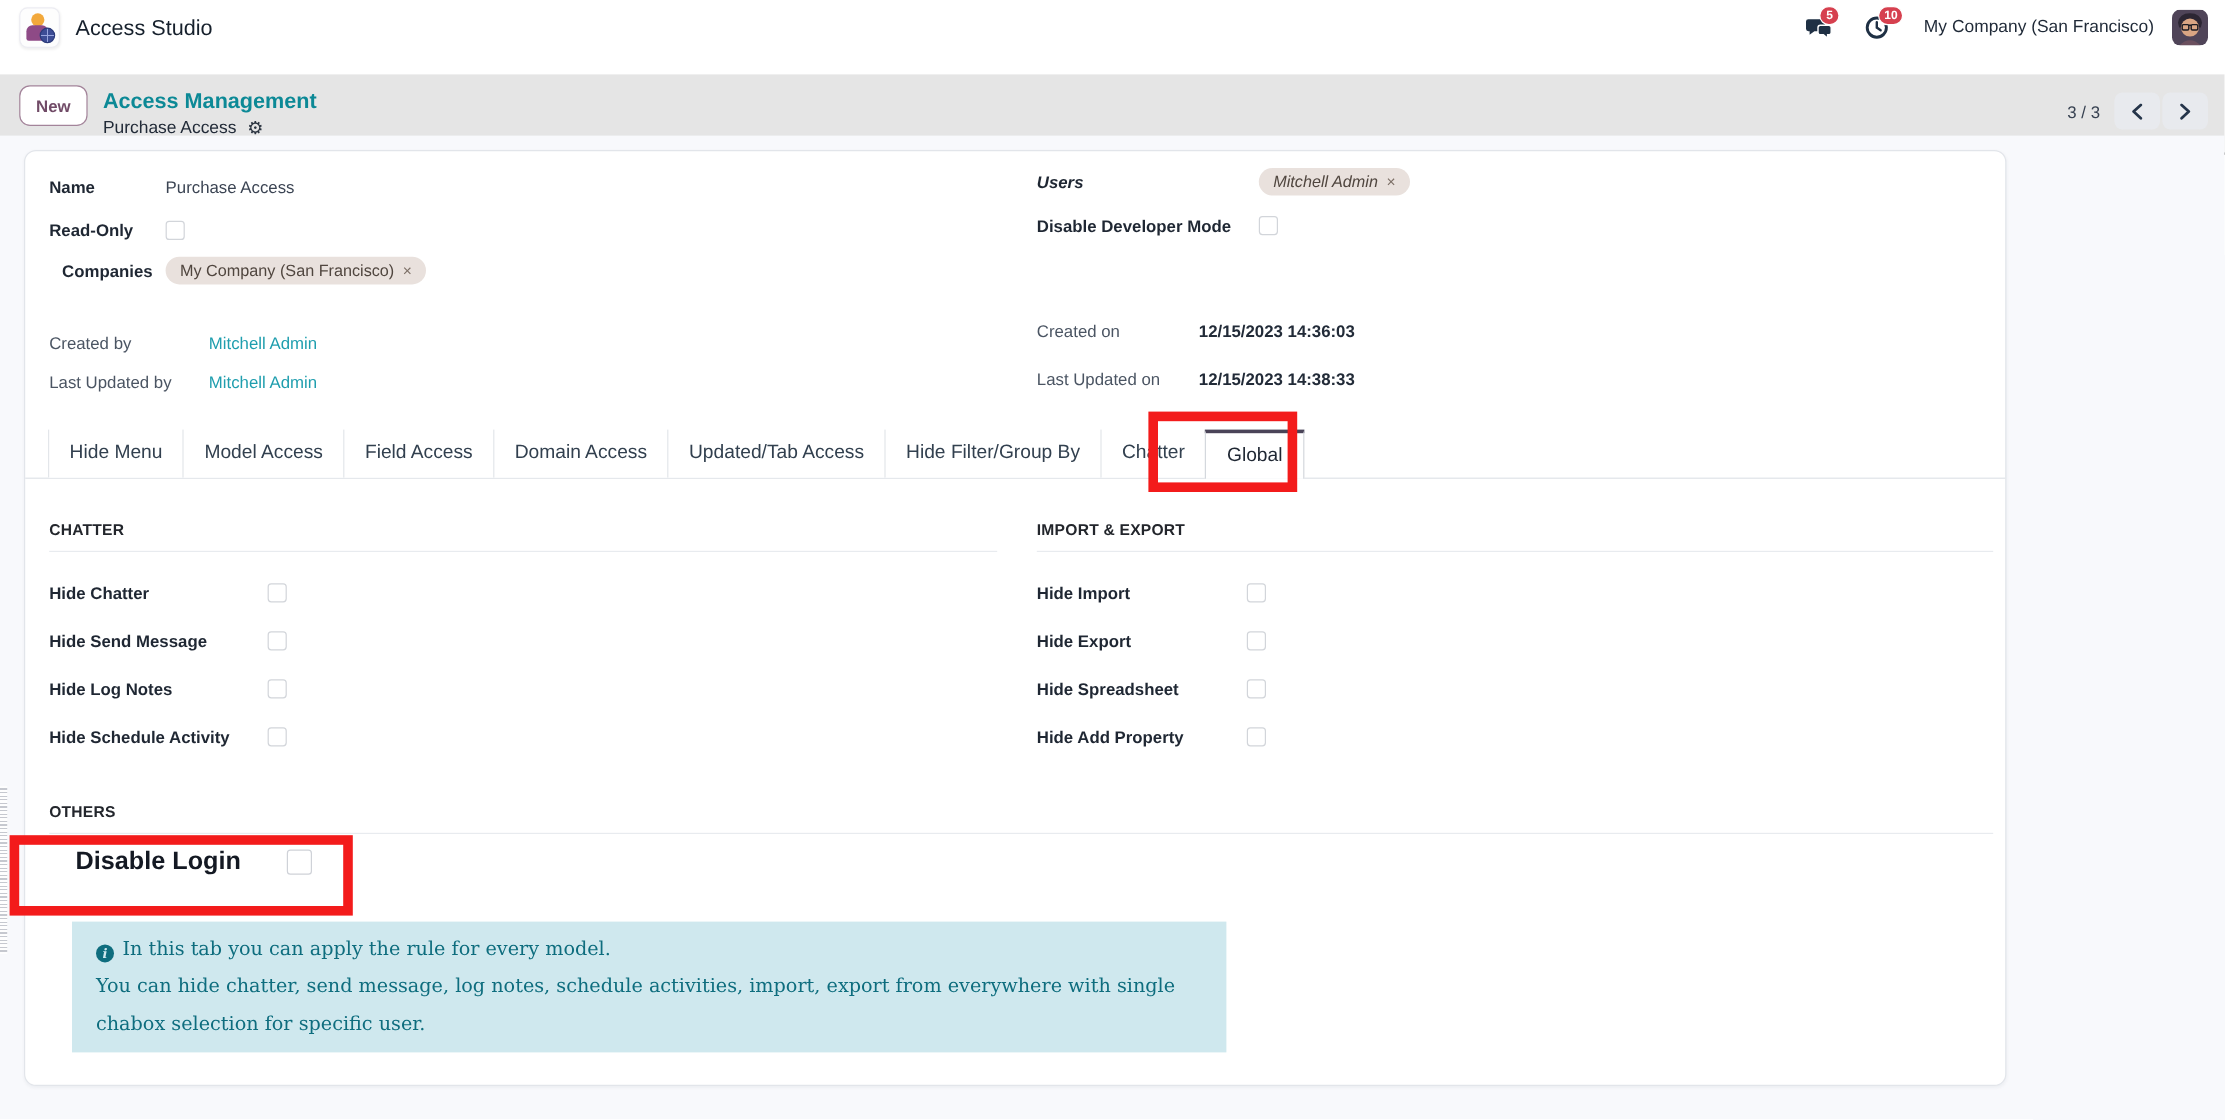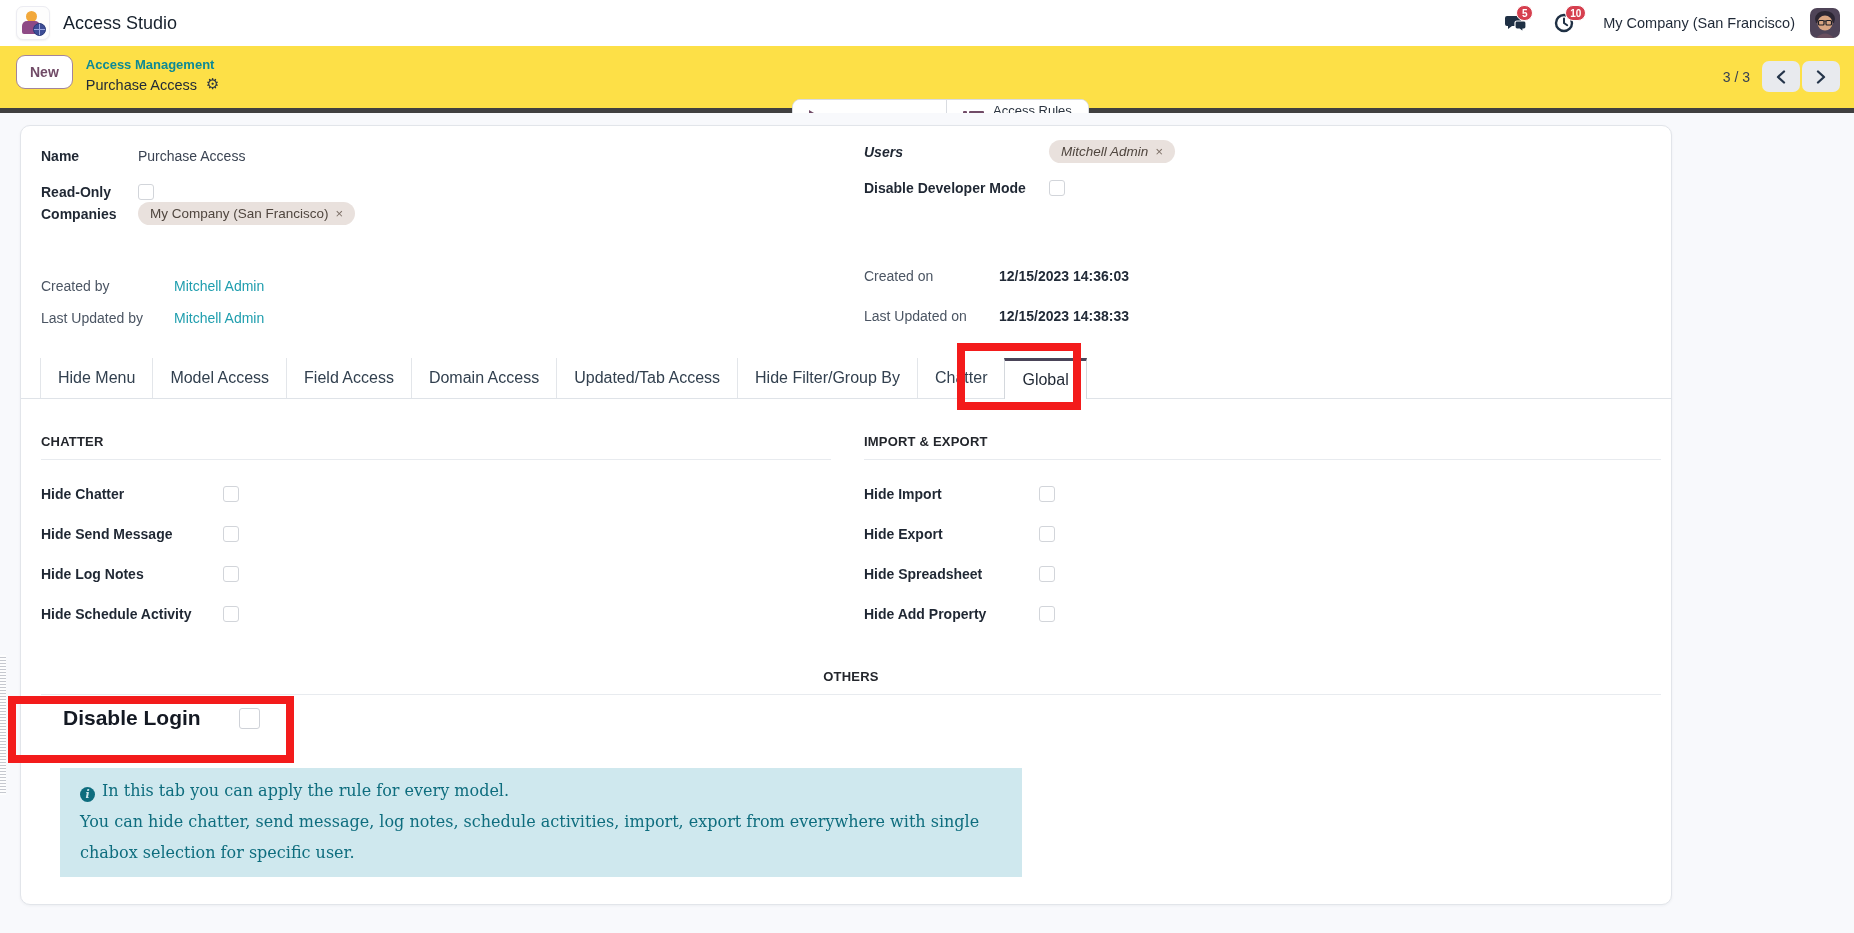--- a/index.html
+++ b/index.html
@@ -21,28 +21,28 @@
                                      linear-gradient(90deg,#0000 45%, #9aa6e0 45%, #9aa6e0 55%, #0000 55%); }
   .apptitle { font-size:18px; margin-left:13px; color:#16202c; }
   .nav-right { position:absolute; right:14px; top:6px; height:34px; display:flex; align-items:center; }
   .icon-wrap { position:relative; margin-right:27px; width:22px; height:22px; cursor:pointer; }
   .badge { position:absolute; top:-7px; left:11px; min-width:17px; height:16px; padding:0 4px;
            background:#d6404f; border:1px solid #fff; border-radius:9px; color:#fff;
            font-size:10px; font-weight:bold; display:flex; align-items:center; justify-content:center; }
   .company-name { font-size:14.5px; color:#1f2937; margin-right:15px; }
   .avatar { width:30px; height:30px; border-radius:7px; overflow:hidden; display:block; }
   
-  .cpanel { position:absolute; top:46px; left:0; right:0; height:67px; background:#fde047;
-            border-bottom:5px solid #404040; }
+  .cpanel { position:absolute; top:62px; left:0; right:0; height:67px; background:#e5e5e5;
+            border-bottom:2px solid #404040; }
   .cp-left { position:absolute; left:16px; top:9px; display:flex; align-items:flex-start; }
   .btn-new { border:1px solid #a3849a; color:#714b67; background:#fff; font-weight:bold;
              font-size:14px; padding:8px 13px; border-radius:9px; cursor:pointer;
              font-family:"Liberation Sans",sans-serif; }
   .crumbs { margin-left:13px; display:flex; flex-direction:column; line-height:1.25; padding-top:2px; }
-  .crumb-parent { color:#0c8996; font-size:13px; font-weight:bold; text-decoration:none; cursor:pointer; }
+  .crumb-parent { color:#0c8996; font-size:18px; font-weight:bold; text-decoration:none; cursor:pointer; }
   .crumb-current { font-size:14.5px; color:#222b38; display:flex; align-items:center; margin-top:2px; }
   .gear { margin-left:9px; font-size:15px; color:#2b3440; cursor:pointer; font-family:"DejaVu Sans",sans-serif; }
   .cp-center { position:absolute; left:792px; top:13px; height:40px; display:flex;
                border:1px solid #d9dce1; border-radius:8px; background:#fff; overflow:hidden;margin-top:40px; }
   .cp-btn { display:flex; align-items:center; padding:0 16px; background:#fff; border:none; cursor:pointer;
             font-family:"Liberation Sans",sans-serif; }
   .cp-btn + .cp-btn { border-left:1px solid #d9dce1; }
   .play { width:0; height:0; border-left:15px solid #714b67; border-top:9px solid transparent;
           border-bottom:9px solid transparent; margin-right:11px; }
   .activate-label { color:#1f9e44; font-weight:bold; font-size:15px; }
@@ -194,21 +194,21 @@
     <div class="card">
 
       <div class="frow" style="left:20px; top:22px;">
         <span class="flabel" style="width:97px;">Name</span>
         <span class="fvalue">Purchase Access</span>
       </div>
       <div class="frow" style="left:20px; top:58px;">
         <span class="flabel" style="width:97px;">Read-Only</span>
         <span class="cb"></span>
       </div>
-      <div class="frow" style="left:20px; top:76px;">
+      <div class="frow" style="left:20px; top:88px;text-align:center;">
         <span class="flabel" style="width:97px;">Companies</span>
         <span class="tag">
           <span>My Company (San Francisco)</span>
           <span class="x">×</span>
         </span>
       </div>
       <div class="frow" style="left:20px; top:152px;">
         <span class="flabel flabel-muted" style="width:133px;">Created by</span>
         <span class="link">Mitchell Admin</span>
       </div>
@@ -281,21 +281,21 @@
         <div class="crow">
           <span class="clabel" style="width:175px;">Hide Spreadsheet</span>
           <span class="cb"></span>
         </div>
         <div class="crow">
           <span class="clabel" style="width:175px;">Hide Add Property</span>
           <span class="cb"></span>
         </div>
       </div>
 
-      <div class="sec" style="left:20px; top:543px; width:1620px;text-align:center;">
+      <div class="sec" style="left:20px; top:543px; width:1620px;">
         <div class="sec-head">OTHERS</div>
       </div>
       <div class="disable-row">
         <span class="disable-label">Disable Login</span>
         <span class="cb-big"></span>
       </div>
 
       <div class="infobox">
         <div>
           <span class="i-ico">i</span><span>In this tab you can apply the rule for every model.</span>

